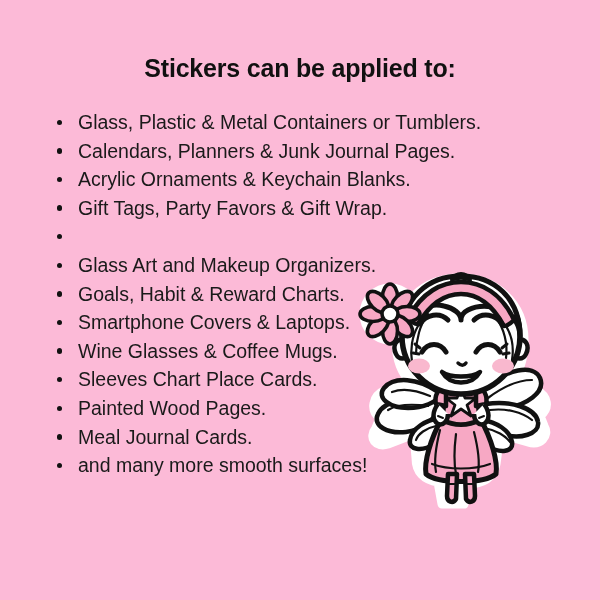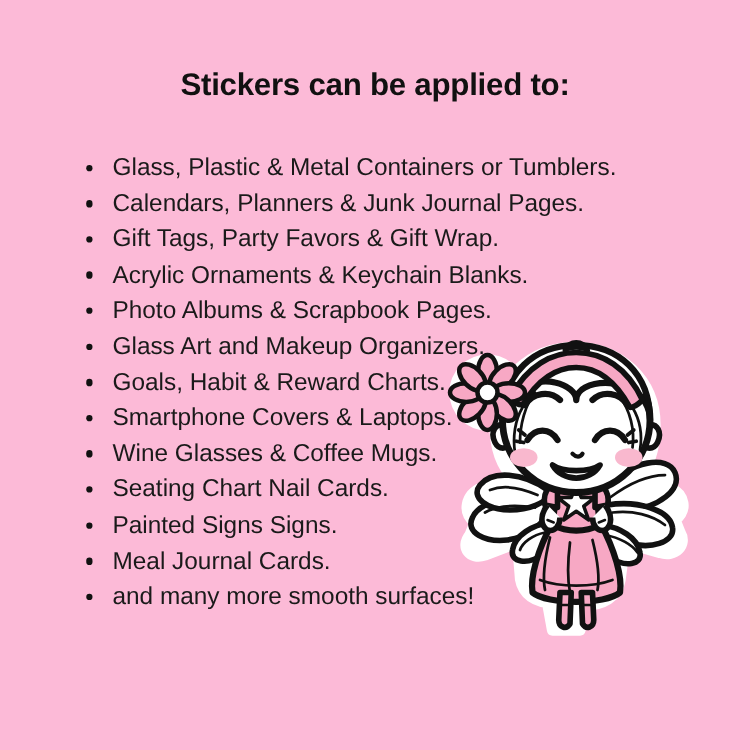--- a/index.html
+++ b/index.html
@@ -30,21 +30,21 @@
     color: #111111;
     letter-spacing: -0.2px;
     font-family: "Liberation Sans", sans-serif;
   }
   #surface-list {
     position: absolute;
     top: 108px;
     left: 56px;
     width: 500px;
     list-style: none;
-    margin: 12px;
+    margin: 0;
     padding: 0;
   }
   #surface-list li {
     position: relative;
     height: 28.6px;
     line-height: 28.6px;
     font-size: 19.5px;
     color: #1a1a1a;
     padding-left: 22px;
     white-space: nowrap;
@@ -78,29 +78,29 @@
 </head>
 <body>
 
 <div id="page">
 
   <div id="title">Stickers can be applied to:</div>
 
   <ul id="surface-list">
     <li><span class="bullet"></span><span>Glass, Plastic &amp; Metal Containers or Tumblers.</span></li>
     <li><span class="bullet"></span><span>Calendars, Planners &amp; Junk Journal Pages.</span></li>
+    <li><span class="bullet"></span><span>Acrylic Ornaments &amp; Keychain Blanks.</span></li>
     <li><span class="bullet"></span><span>Gift Tags, Party Favors &amp; Gift Wrap.</span></li>
-    <li><span class="bullet"></span><span>Acrylic Ornaments &amp; Keychain Blanks.</span></li>
-    <li><span class="bullet"></span><span>Photo Albums &amp; Scrapbook Pages.</span></li>
+    <li><span class="bullet"></span></li>
     <li><span class="bullet"></span><span>Glass Art and Makeup Organizers.</span></li>
     <li><span class="bullet"></span><span>Goals, Habit &amp; Reward Charts.</span></li>
     <li><span class="bullet"></span><span>Smartphone Covers &amp; Laptops.</span></li>
     <li><span class="bullet"></span><span>Wine Glasses &amp; Coffee Mugs.</span></li>
-    <li><span class="bullet"></span><span>Seating Chart Nail Cards.</span></li>
-    <li><span class="bullet"></span><span>Painted Signs Signs.</span></li>
+    <li><span class="bullet"></span><span>Sleeves Chart Place Cards.</span></li>
+    <li><span class="bullet"></span><span>Painted Wood Pages.</span></li>
     <li><span class="bullet"></span><span>Meal Journal Cards.</span></li>
     <li><span class="bullet"></span><span>and many more smooth surfaces!</span></li>
   </ul>
 
   <div id="fairy">
     <svg viewBox="0 0 185 248" xmlns="http://www.w3.org/2000/svg">
       <g>
 
         <g stroke="#FFFFFF" stroke-width="9" fill="#FFFFFF" stroke-linejoin="round">
           <path d="M92 10 C128 10 156 36 156 72 C156 92 150 108 140 118

